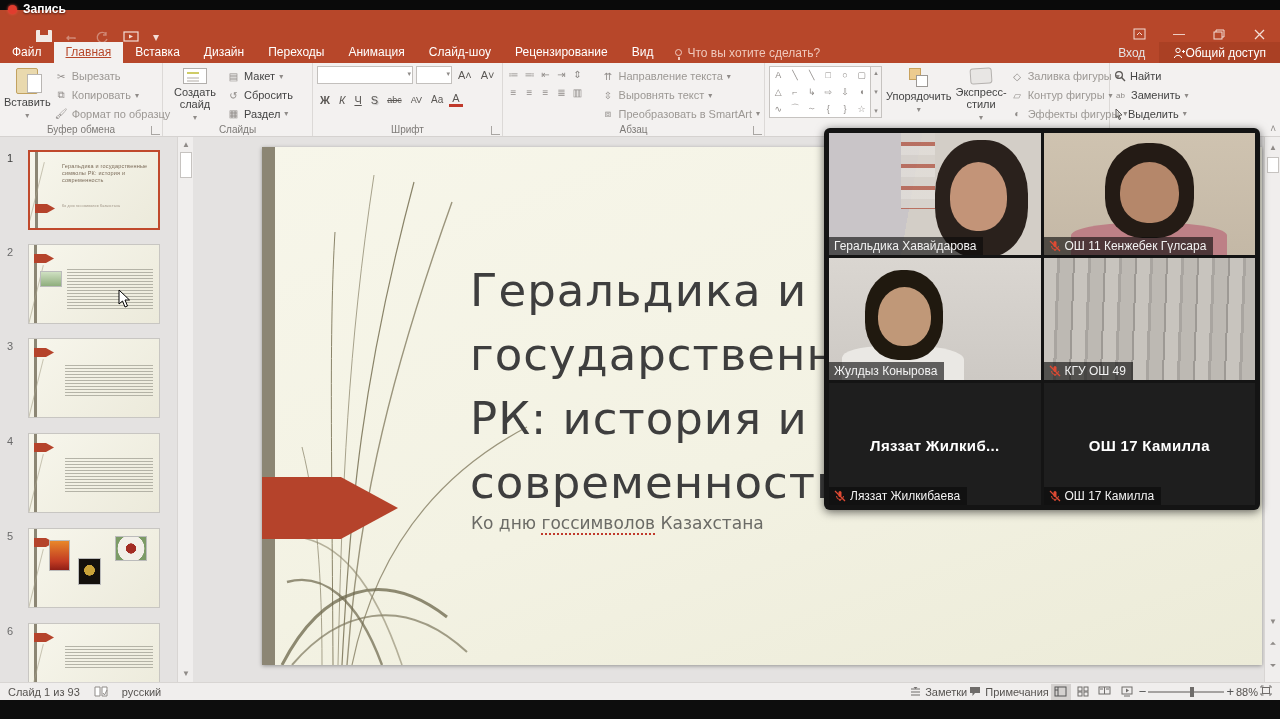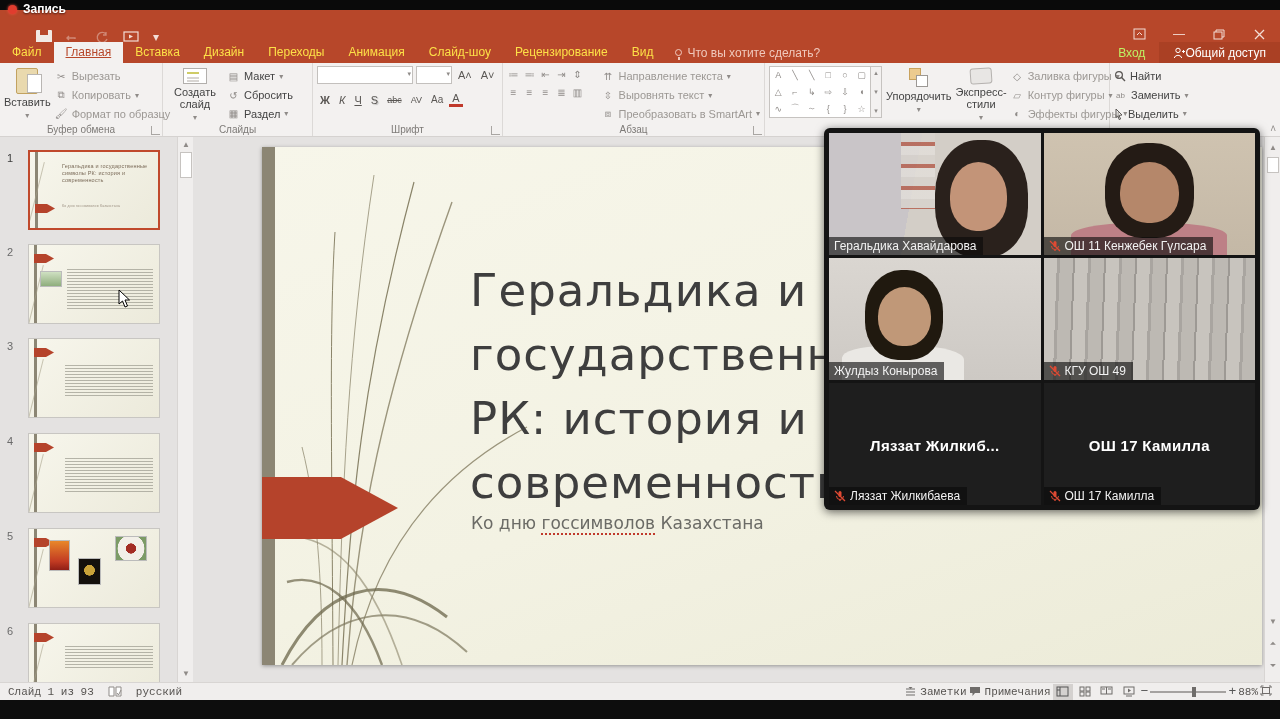--- a/index.html
+++ b/index.html
@@ -17,27 +17,27 @@
   .floppy { background:#f5f2ef; border-radius:1px; }
   .floppy:after{ content:""; position:absolute; left:4px; top:0; width:8px; height:5px; background:#b7472a; }
   .ghost { opacity:.45; }
   svg.qsvg { display:block; }
   #title-text { left:0; top:16px; width:1280px; text-align:center; color:#f6e3dc; font-size:12px; }
   #win-controls { right:8px; top:14px; display:flex; gap:14px; align-items:center; }
   .wc { width:26px; height:20px; display:flex; align-items:center; justify-content:center; color:#f3ddd6; font-size:12px; }
 
   
   #tabrow { left:0; top:42px; width:1280px; height:21px; background:#b7472a; display:flex; align-items:stretch; z-index:4;}
-  .tab { color:#fde047; font-size:12px; padding:3px 12px 0 12px; }
+  .tab { color:#ffffff; font-size:12px; padding:3px 12px 0 12px; }
   .tab.sel { background:#f3f1f0; color:#b7472a;text-decoration:underline; }
   #tellme { display:flex; align-items:center; gap:5px; color:#f0c9bd; font-size:12px; padding:0 10px; }
   .bulb { width:7px; height:7px; border:1px solid #f0c9bd; border-radius:50%; position:relative; }
   .bulb:after { content:""; position:absolute; left:1.5px; top:7px; width:2px; height:3px; background:#f0c9bd; }
   #tab-right { margin-left:auto; display:flex; align-items:center; }
-  #signin { color:#bef264; font-size:12px; padding:0 14px; }
+  #signin { color:#e5e5e5; font-size:12px; padding:0 14px; }
   #share { background:#aa4024; color:#fff; font-size:12px; height:100%; display:flex; align-items:center; padding:0 14px; }
 
   
   #ribbon { left:0; top:63px; width:1280px; height:74px; background:#f3f1f0; border-bottom:1px solid #d5d2d0; display:flex; z-index:3;}
   .rgroup { position:relative; border-right:1px solid #dcd9d7; padding:3px 4px 14px 4px; display:flex; gap:4px; }
   .glabel { position:absolute; bottom:1px; left:0; right:0; text-align:center; font-size:10px; color:#7d7a77; }
   .launcher { position:absolute; bottom:1px; right:2px; width:9px; height:9px; border-left:1px solid #a9a6a3; border-bottom:1px solid #a9a6a3; }
   .bigbtn { display:flex; flex-direction:column; align-items:center; justify-content:flex-start; gap:2px; font-size:11px; color:#444; width:56px; text-align:center; line-height:1.15; padding-top:2px;}
   .smallstack { display:flex; flex-direction:column; justify-content:flex-start; gap:2px; padding-top:2px;}
   .sbtn { display:flex; align-items:center; gap:4px; font-size:11px; color:#9c9894; height:17px; white-space:nowrap; }
@@ -80,21 +80,21 @@
   #slide { position:absolute; left:68px; top:10px; width:1000px; height:518px; background:linear-gradient(160deg, #f7f6ea 0%, #f3f2e3 55%, #ecebd8 100%); box-shadow:0 1px 4px rgba(0,0,0,.35); overflow:hidden; }
   #slide-bar { position:absolute; left:0; top:0; width:13px; height:518px; background:#8c8674; }
   #red-arrow { position:absolute; left:0; top:330px; width:136px; height:62px; background:#b5432b; clip-path:polygon(0 0,58% 0,100% 50%,58% 100%,0 100%); }
   #slide-title { position:absolute; left:208px; top:112px; font-family:"DejaVu Sans", sans-serif; font-size:45px; color:#3e3e3e; letter-spacing:1px; line-height:64px; font-weight:400; }
   #slide-sub { position:absolute; left:209px; top:366px; font-family:"DejaVu Sans", sans-serif; font-size:17px; color:#6b6b66; }
   #slide-sub .misspell { border-bottom:2px dotted #c0392b; }
   #canvas-scroll { position:absolute; right:0; top:0; width:16px; height:545px; background:#f0eeed; border-left:1px solid #d8d5d3; }
   #cscroll-thumb { position:absolute; left:2px; top:20px; width:12px; height:16px; background:#fff; border:1px solid #c6c3c0; }
 
   
-  #status { left:0; top:682px; width:1280px; height:18px; background:#f0eeed; border-top:1px solid #d8d5d3; display:flex; align-items:center; font-size:11px; color:#565350; padding:0 8px; gap:14px; z-index:4;font-family:Liberation Mono, monospace;}
+  #status { left:0; top:682px; width:1280px; height:18px; background:#f0eeed; border-top:1px solid #d8d5d3; display:flex; align-items:center; font-size:11px; color:#565350; padding:0 8px; gap:14px; z-index:4;}
   #status .right { margin-left:auto; display:flex; align-items:center; gap:2px; }
   .viewbtn { width:20px; height:16px; display:flex; align-items:center; justify-content:center; }
   .viewbtn.sel { background:#d4d1cf; }
   #zoom-track { width:76px; height:2px; background:#a5a2a0; position:relative; }
   #zoom-handle { position:absolute; left:42px; top:-4px; width:4px; height:10px; background:#6f6c6a; }
   #strip-bottom { left:0; top:700px; width:1280px; height:19px; background:#0d0d0d; }
 
   
   #meet { left:824px; top:128px; width:436px; height:382px; background:#141414; border-radius:6px; box-shadow:0 2px 10px rgba(0,0,0,.6); padding:5px; display:grid; grid-template-columns:1fr 1fr; grid-template-rows:1fr 1fr 1fr; gap:3px; z-index:20; }
   .tile { position:relative; background:#1e1e1e; overflow:hidden; }

